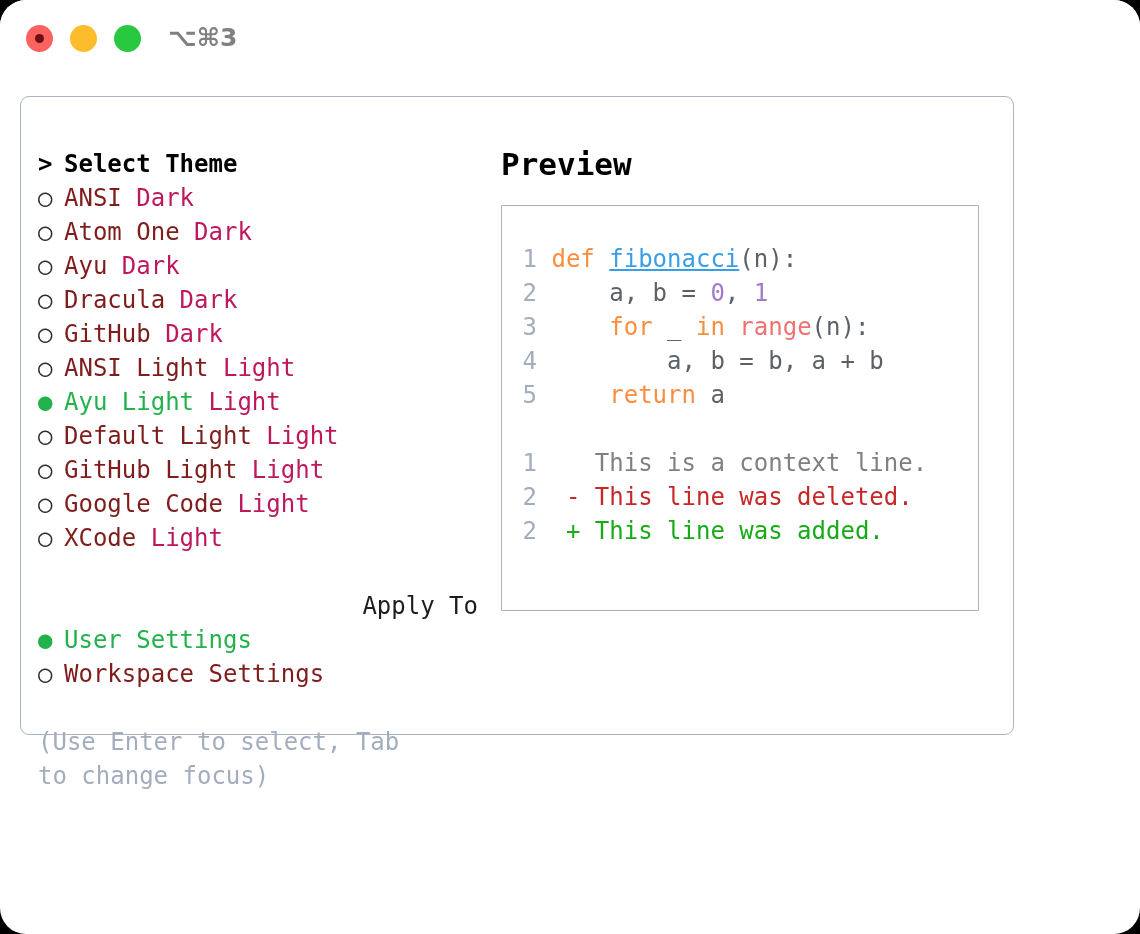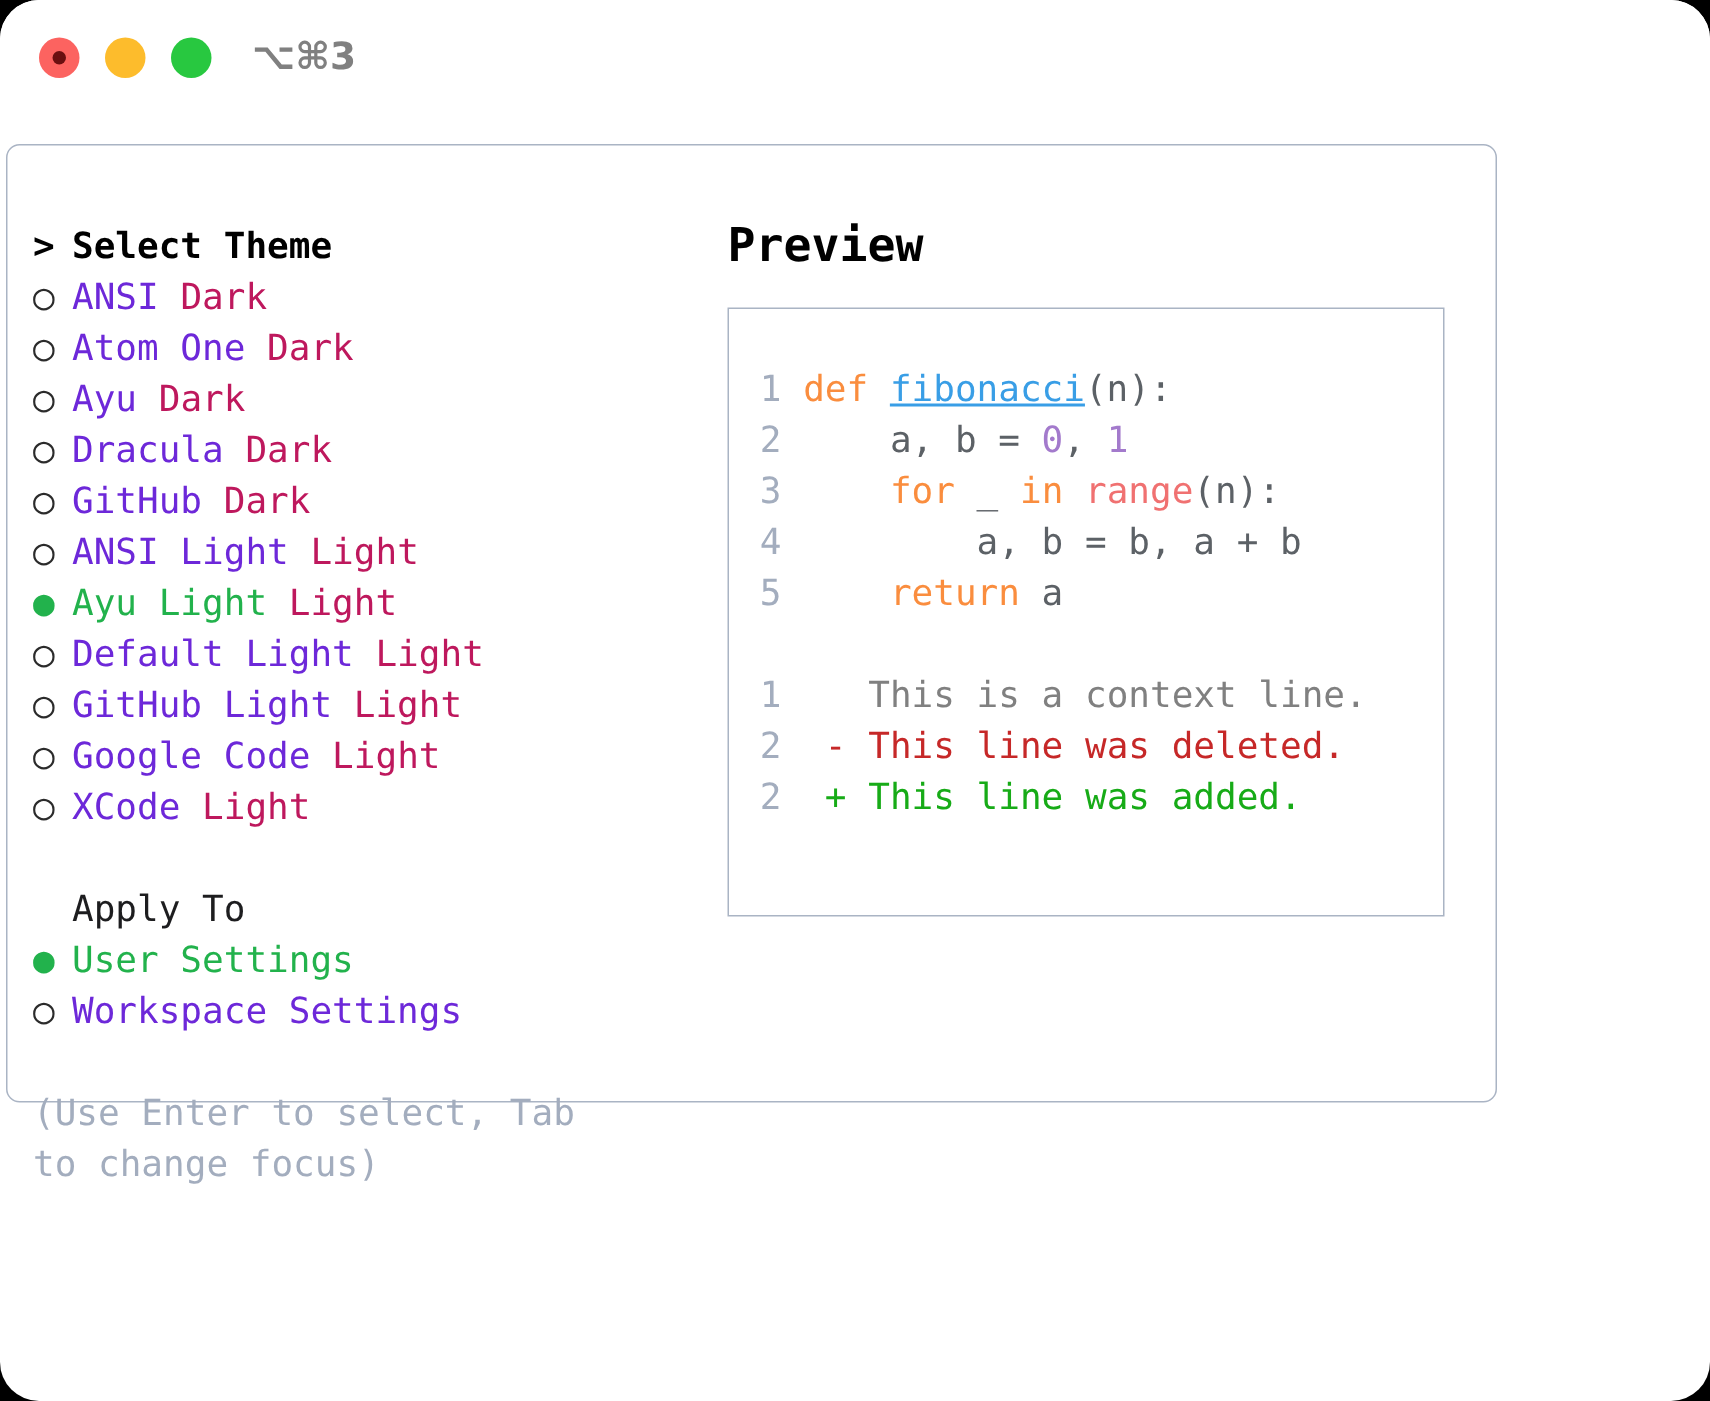--- a/index.html
+++ b/index.html
@@ -65,21 +65,21 @@
     font-size: 25px;
     font-weight: 700;
     color: #808080;
     letter-spacing: 0px;
     line-height: 30px;
   }
 
   
   .container {
     position: absolute;
-    left: 4px;
+    left: 20px;
     top: 96px;
     width: 994px;
     height: 639px;
     box-sizing: border-box;
     border: 1.5px solid #aab4c4;
     border-radius: 9px;
     background: #ffffff;
   }
 
   
@@ -110,28 +110,29 @@
   .radio-off { color: #2b2b2b; }
   .radio-on  { color: #22b24c; }
 
   .label-dim {
     color: #be185d;
   }
   .label-sel {
     color: #22b24c;
   }
   .label-norm {
-    color: #6d28d9;
+    color: #7f1d1d;
   }
 
   .section-gap { height: 34px; }
 
   .apply-heading {
     padding-left: 26px;
     color: #1d1d1f;
+    text-align: right;
   }
 
   .hint {
     margin-top: 34px;
     color: #a3adbe;
     font-size: 24px;
     line-height: 34px;
     font-family: "DejaVu Sans Mono", monospace;
     width: 400px;
     white-space: normal;

